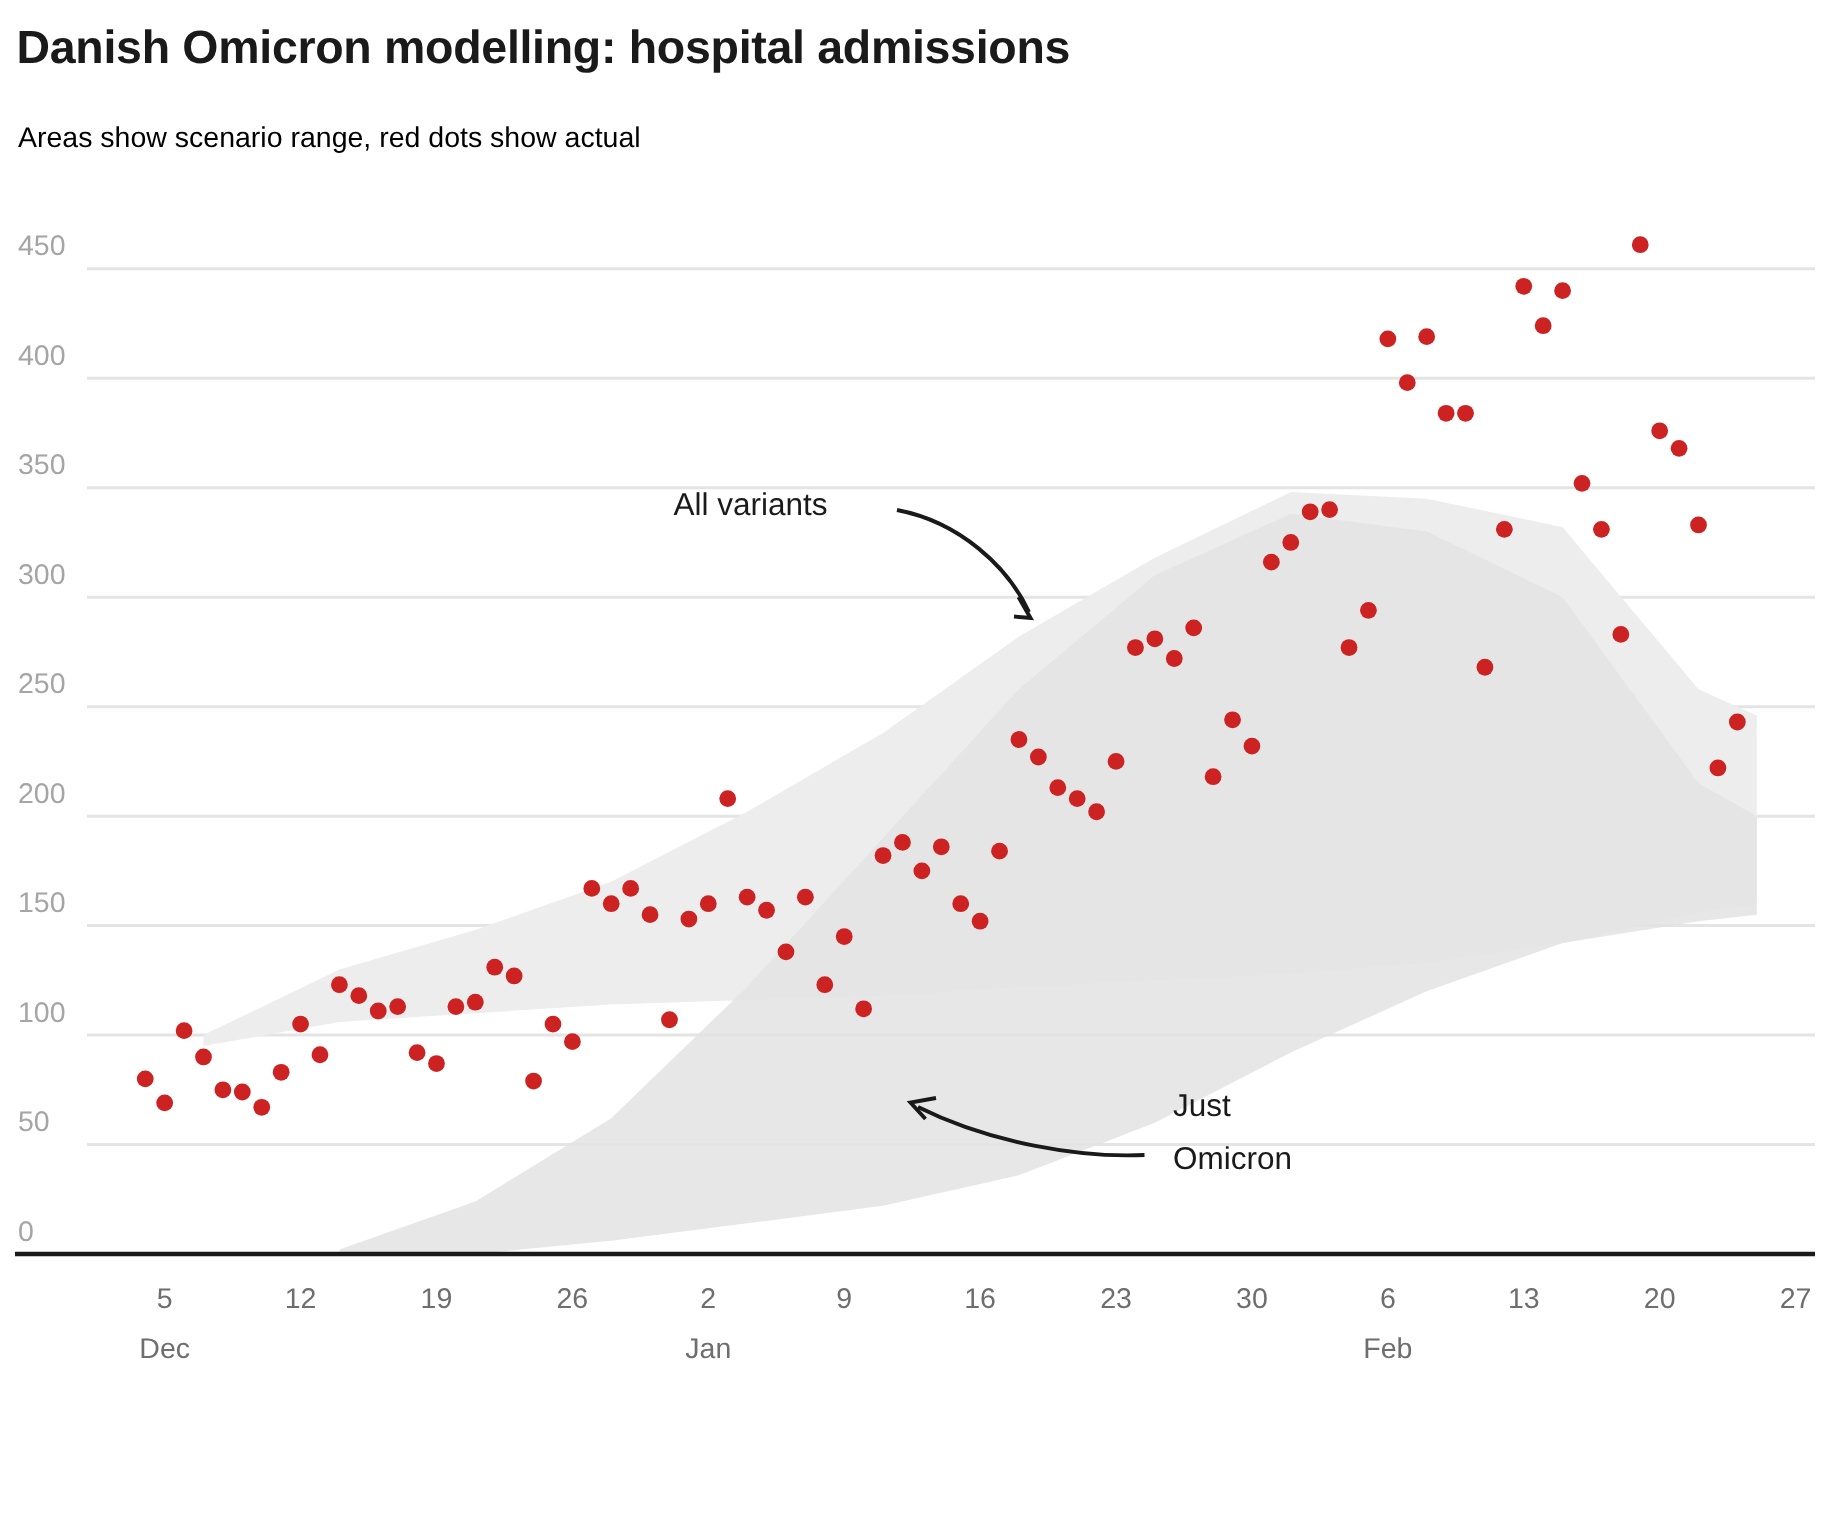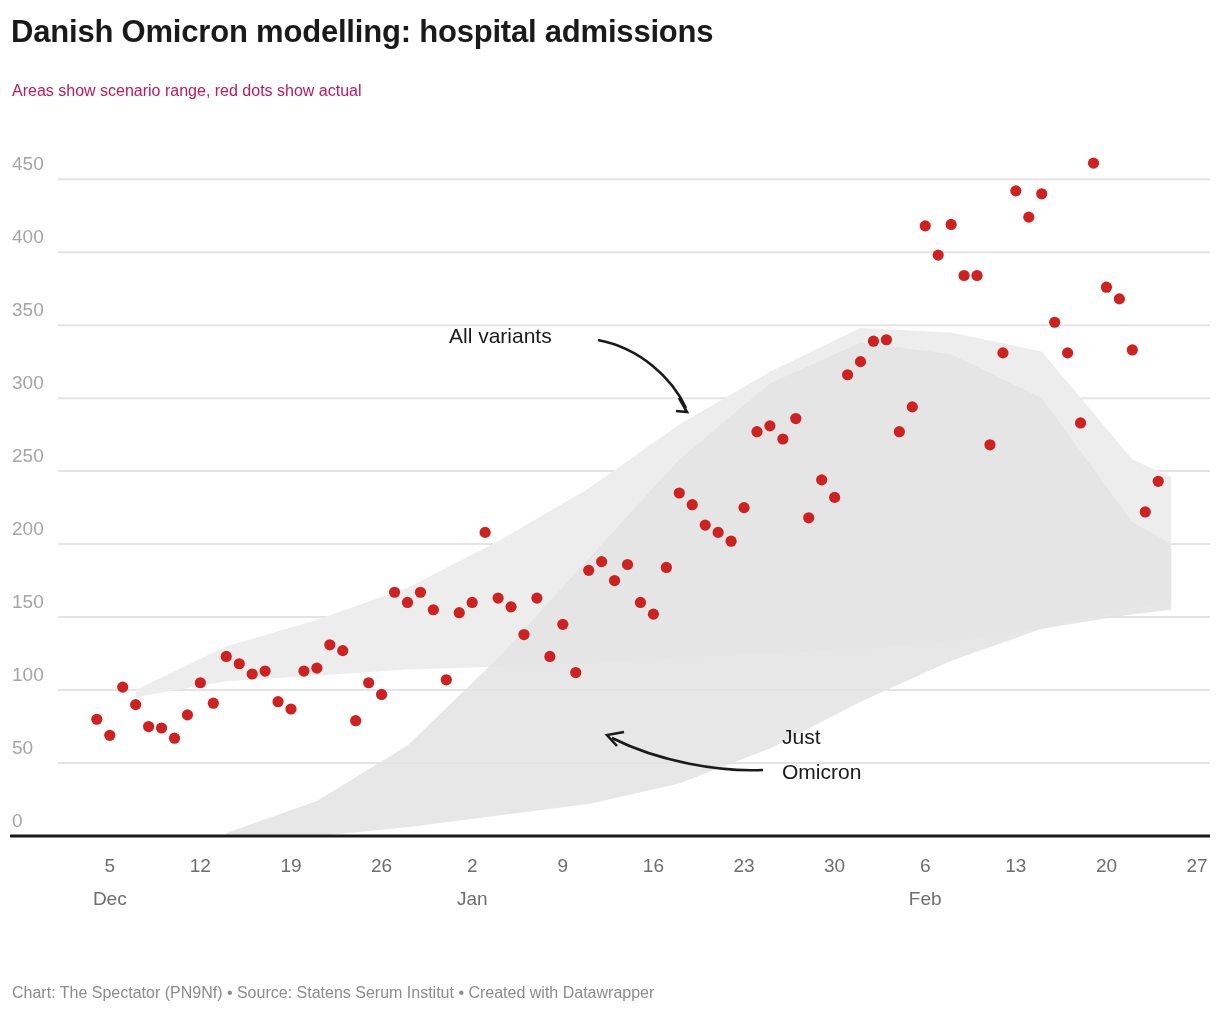--- a/index.html
+++ b/index.html
@@ -28,23 +28,23 @@
     font-size: 31px;
     font-weight: bold;
     color: #1a1a1a;
     letter-spacing: -0.2px;
     white-space: nowrap;
   }
   .chart-subtitle {
     position: absolute;
     left: 12px;
     top: 82px;
-    font-size: 16px;
+    font-size: 19px;
     font-weight: normal;
-    color: #be185d;
+    color: #000000;
     white-space: nowrap;
   }
   .chart-notes {
     position: absolute;
     left: 12px;
     top: 946px;
     font-size: 17px;
     font-style: italic;
     color: #3a3a3a;
     white-space: nowrap;
@@ -240,15 +240,14 @@
     </g>
 
     <g>
       <path d="M 763 770 C 720 772 660 762 612 738" fill="none" stroke="#1a1a1a" stroke-width="2.6"></path>
       <path d="M 624 732 L 607 735 L 617 746" fill="none" stroke="#1a1a1a" stroke-width="2.6"></path>
       <text class="annotation-text" x="782" y="744">Just</text>
       <text class="annotation-text" x="782" y="779">Omicron</text>
     </g>
   </svg>
 
-  <div class="chart-credit">Chart: The Spectator (PN9Nf) • Source: Statens Serum Institut • Created with Datawrapper</div>
 
 </div>
 
 </body></html>

